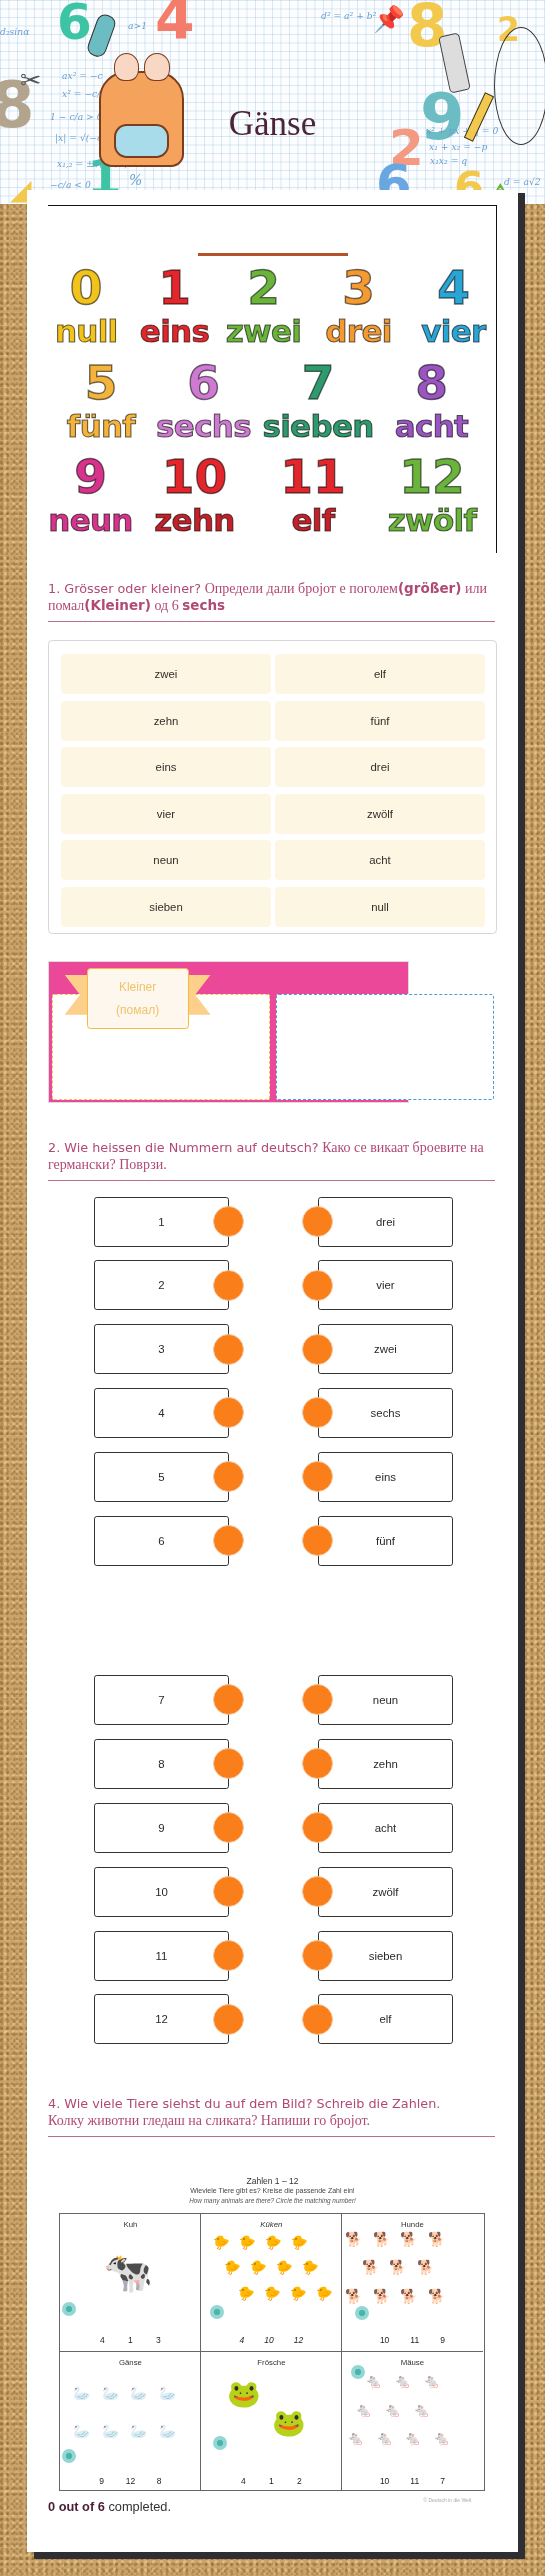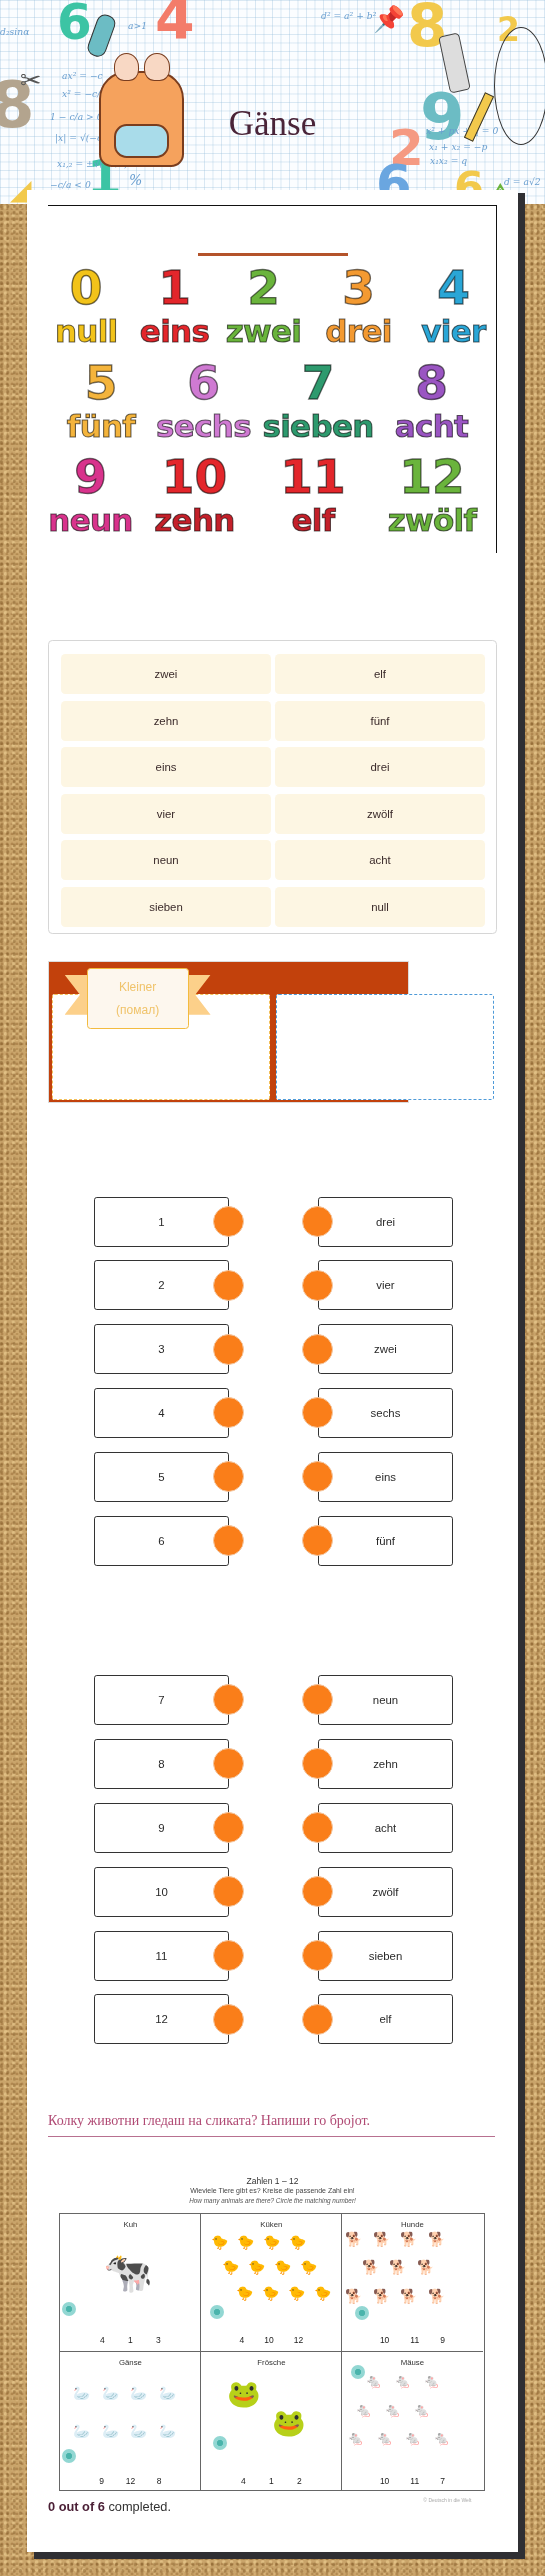--- a/index.html
+++ b/index.html
@@ -99,21 +99,21 @@
     border: 0.7px solid #d6d6d6; border-radius: 4.3px; background: #fff;
   }
   .tile {
     position: absolute; width: 210px; height: 40px; background: #fdf6e3;
     border-radius: 4.3px; display: flex; align-items: center; justify-content: center;
     color: #3a2a2a; font-size: 11.4px; cursor: grab;
   }
 
   .bucket-panel {
     position: absolute; left: 21px; top: 771px; width: 361px; height: 142px;
-    background: #c2410c; border: 0.7px solid #dcdcdc;
+    background: #ec4899; border: 0.7px solid #dcdcdc;
   }
   .bucket {
     position: absolute; top: 32px; width: 218px; height: 106px;
     background: #ffffff; border: 1.4px dashed; border-radius: 2.8px;
   }
   .ribbon { position: absolute; top: 12.8px; width: 146px; height: 40px; }
   .ribbon .tail {
     position: absolute; top: 0; width: 44px; height: 40px;
   }
   .ribbon .label {
@@ -266,20 +266,23 @@
     <div class="num-cell" style="left:226px;top:244px;width:78px;">
       <span class="num-digit" style="color:#e3262b;">11</span>
       <span class="num-word" style="color:#c4202a;">elf</span>
     </div>
     <div class="num-cell" style="left:331px;top:244px;width:106px;">
       <span class="num-digit" style="color:#6ab43c;">12</span>
       <span class="num-word" style="color:#6ab43c;">zwölf</span>
     </div>
   </div>
 
+  <div class="section-heading" style="top:390px;">
+    <span class="de">1. Grösser oder kleiner?</span><span class="mk"> Определи дали бројот е поголем</span><span class="em">(größer)</span><span class="mk"> или помал</span><span class="em">(Kleiner)</span><span class="mk"> од 6 </span><span class="em">sechs</span>
+  </div>
 
   <div class="tile-panel">
     <div class="tile" style="left:12px;top:12.8px;">zwei</div>
     <div class="tile" style="left:226px;top:12.8px;">elf</div>
     <div class="tile" style="left:12px;top:60px;">zehn</div>
     <div class="tile" style="left:226px;top:60px;">fünf</div>
     <div class="tile" style="left:12px;top:106px;">eins</div>
     <div class="tile" style="left:226px;top:106px;">drei</div>
     <div class="tile" style="left:12px;top:153px;">vier</div>
     <div class="tile" style="left:226px;top:153px;">zwölf</div>
@@ -297,20 +300,23 @@
       <span class="tail" style="left:102px;background:#fcd08a;clip-path:polygon(0 0,100% 0,65% 50%,100% 100%,0 100%);"></span>
       <div class="label" style="border-color:#f3bb3f;background:#fdf7ee;color:#f0c36a;">
         <span>Kleiner</span>
         <span>(помал)</span>
       </div>
     </div>
 
     <div class="bucket" style="left:227px;border-color:#4e9ad8;"></div>
   </div>
 
+  <div class="section-heading" style="top:949px;">
+    <span class="de">2. Wie heissen die Nummern auf deutsch?</span><span class="mk"> Како се викаат броевите на германски? Поврзи.</span>
+  </div>
 
   <div class="match-box" style="left:67px;top:1007px;">
       <span>1</span>
     </div>
   <div class="match-box" style="left:67px;top:1070px;">
       <span>2</span>
     </div>
   <div class="match-box" style="left:67px;top:1134px;">
       <span>3</span>
     </div>
@@ -400,42 +406,42 @@
   <span class="dot" style="left:186px;top:1750px;"></span>
   <span class="dot" style="left:186px;top:1814px;"></span>
   <span class="dot" style="left:275px;top:1494px;"></span>
   <span class="dot" style="left:275px;top:1558px;"></span>
   <span class="dot" style="left:275px;top:1622px;"></span>
   <span class="dot" style="left:275px;top:1686px;"></span>
   <span class="dot" style="left:275px;top:1750px;"></span>
   <span class="dot" style="left:275px;top:1814px;"></span>
 
   <div class="section-heading" style="top:1905px;">
-    <br>
+    <span class="de">4. Wie viele Tiere siehst du auf dem Bild? Schreib die Zahlen.</span><br>
     <span class="mk">Колку животни гледаш на сликата? Напиши го бројот.</span>
   </div>
 
   <div class="ws">
     <div class="ws-title">Zahlen 1 – 12</div>
     <div class="ws-sub">Wieviele Tiere gibt es? Kreise die passende Zahl ein!</div>
     <div class="ws-sub2">How many animals are there? Circle the matching number!</div>
 
     <div class="ws-grid" style="left:11.4px;">
 
       <div class="ws-cell" style="left:0;top:0;width:141px;height:138px;">
         <div class="ws-cell-name">Kuh</div>
         <span class="animal" style="left:43px;top:35px;font-size:40px;color:#222;">🐄</span>
         <span class="ws-marker" style="left:1.4px;top:88px;"></span>
         <div class="ws-answers" style="top:121px;">
           <span>4</span>
           <span>1</span>
           <span>3</span>
         </div>
       </div>
-      <div class="ws-cell" style="left:141px;top:0;width:141px;height:138px;">
+      <div class="ws-cell" style="left:141px;top:0;width:141px;height:138px;font-style:italic;">
         <div class="ws-cell-name">Küken</div>
         <span class="animal" style="left:10px;top:20px;letter-spacing:8.5px;">🐤🐤🐤🐤</span>
         <span class="animal" style="left:21px;top:45px;letter-spacing:8.5px;">🐤🐤🐤🐤</span>
         <span class="animal" style="left:35px;top:71px;letter-spacing:8.5px;">🐤🐤🐤🐤</span>
         <span class="ws-marker" style="left:8.5px;top:91px;"></span>
         <div class="ws-answers" style="top:121px;">
           <span>4</span>
           <span>10</span>
           <span>12</span>
         </div>

